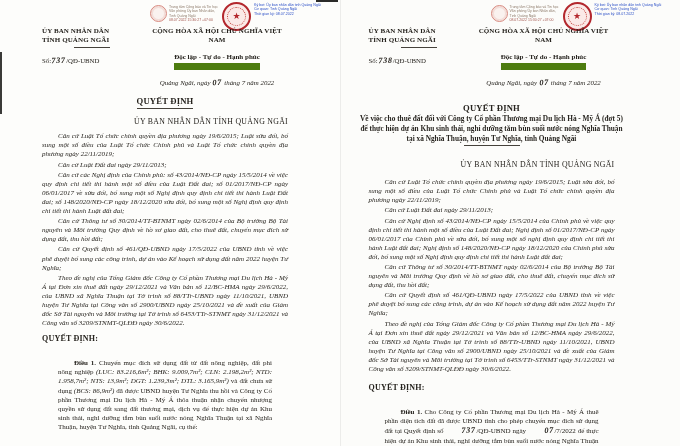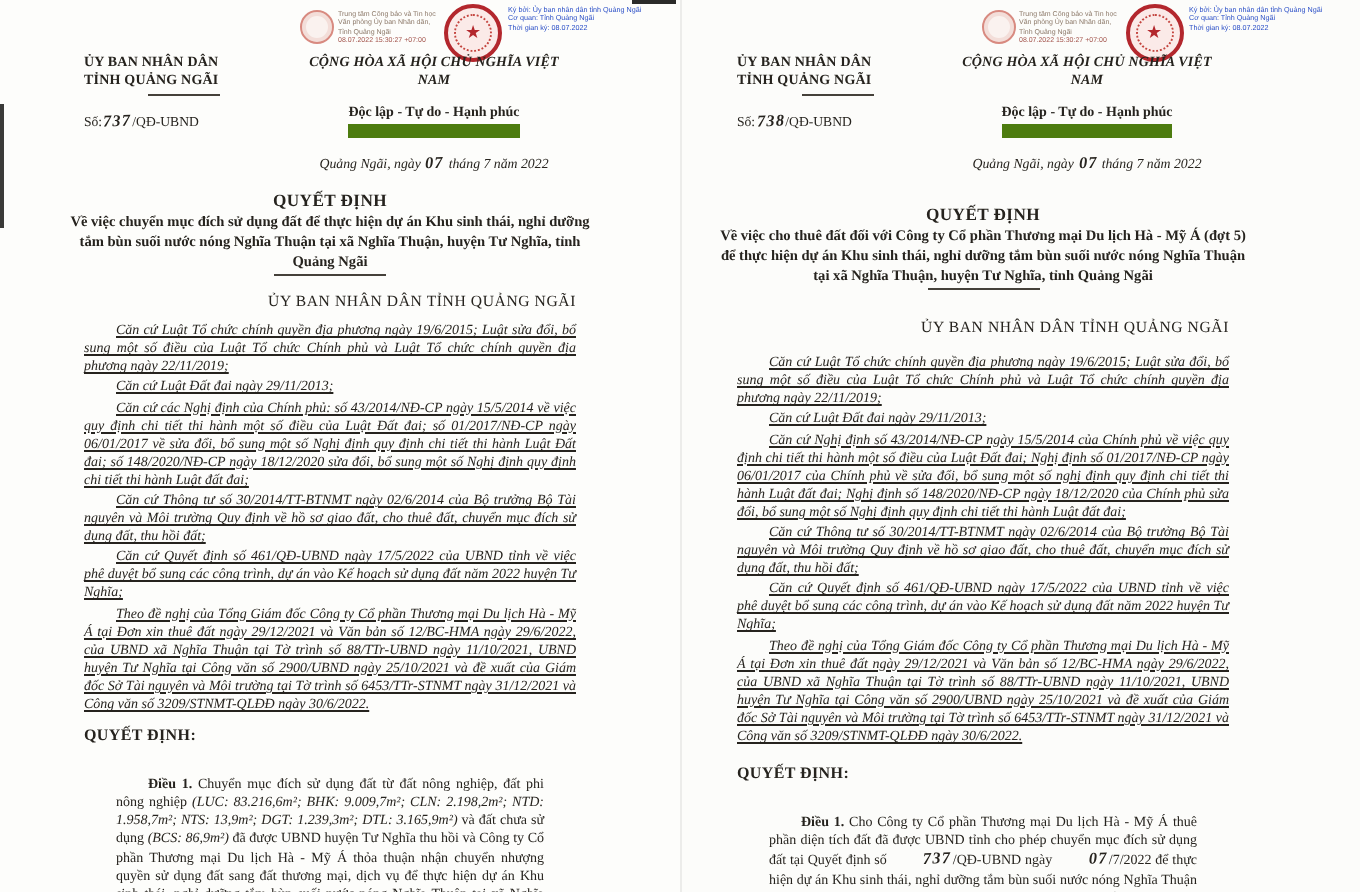--- a/index.html
+++ b/index.html
@@ -59,30 +59,30 @@
   .doc-body{position:absolute;top:27px;width:246px;}
   .page.left  .doc-body{left:42px;}
   .page.right .doc-body{left:28px;}
 
   .hdr{display:flex;align-items:flex-start;}
   .hdr-left{width:100px;text-align:left;flex:0 0 auto;}
   .hdr-right{flex:1;text-align:center;padding-left:4px;}
   .org{font-size:7px;font-weight:bold;line-height:1.3;letter-spacing:.1px;}
   .org-rule{width:36px;border-top:1px solid #45413a;margin:1.5px auto 0;}
   .doc-no{font-size:6.8px;margin-top:8px;white-space:nowrap;}
-  .national{font-size:7px;font-weight:bold;line-height:1.3;letter-spacing:.1px;font-style:italic;}
+  .national{font-size:7px;font-weight:bold;line-height:1.3;letter-spacing:.1px;}
   .motto{display:inline-block;font-size:7px;font-weight:bold;border-bottom:7px solid #4d7c0f;padding-bottom:1px;line-height:1.3;}
   .dateline{font-size:6.9px;font-style:italic;margin-top:8px;white-space:nowrap;}
 
   .title{font-size:8.6px;font-weight:bold;text-align:center;margin-top:9px;letter-spacing:.2px;}
   .subtitle{font-size:7.3px;font-weight:bold;text-align:center;line-height:1.32;margin:1px -9px 0;}
   .sub-rule{width:56px;border-top:1px solid #45413a;margin:2px auto 0;}
   .issuer{font-size:7.8px;font-weight:normal;text-align:right;margin-top:8px;letter-spacing:.3px;}
 
-  .recitals{margin-top:6px;text-decoration:underline;}
+  .recitals{margin-top:6px;}
   .recital{
     font-size:7px;font-style:italic;text-align:justify;
     text-indent:16px;line-height:1.3;margin:0 0 1px 0;
   }
   .decide{font-size:8px;font-weight:bold;text-align:left;margin:6px 0 4px;letter-spacing:.2px;}
   .article{font-size:7px;text-align:justify;text-indent:16px;line-height:1.3;margin:16px;}
   .article b{font-weight:bold;}
   .article .it{font-style:italic;}
   .total{font-size:7px;text-indent:16px;text-align:justify;line-height:1.3;margin-top:5px;}
   .total .it{font-style:italic;}
@@ -139,21 +139,20 @@
           <div class="doc-no"><span>Số:</span><span class="hand">737</span><span>/QĐ-UBND</span></div>
         </div>
         <div class="hdr-right">
           <div class="national">CỘNG HÒA XÃ HỘI CHỦ NGHĨA VIỆT NAM</div>
           <div><span class="motto">Độc lập - Tự do - Hạnh phúc</span></div>
           <div class="dateline"><span>Quảng Ngãi, ngày</span> <span class="hand">07</span> <span>tháng 7 năm 2022</span></div>
         </div>
       </div>
 
       <div class="title">QUYẾT ĐỊNH</div>
-      <div class="subtitle">Về việc chuyển mục đích sử dụng đất để thực hiện dự án Khu sinh thái, nghỉ dưỡng tắm bùn suối nước nóng Nghĩa Thuận tại xã Nghĩa Thuận, huyện Tư Nghĩa, tỉnh Quảng Ngãi</div>
       <div class="sub-rule"></div>
       <div class="issuer">ỦY BAN NHÂN DÂN TỈNH QUẢNG NGÃI</div>
 
       <div class="recitals">
         <p class="recital">Căn cứ Luật Tổ chức chính quyền địa phương ngày 19/6/2015; Luật sửa đổi, bổ sung một số điều của Luật Tổ chức Chính phủ và Luật Tổ chức chính quyền địa phương ngày 22/11/2019;</p>
         <p class="recital">Căn cứ Luật Đất đai ngày 29/11/2013;</p>
         <p class="recital">Căn cứ các Nghị định của Chính phủ: số 43/2014/NĐ-CP ngày 15/5/2014 về việc quy định chi tiết thi hành một số điều của Luật Đất đai; số 01/2017/NĐ-CP ngày 06/01/2017 về sửa đổi, bổ sung một số Nghị định quy định chi tiết thi hành Luật Đất đai; số 148/2020/NĐ-CP ngày 18/12/2020 sửa đổi, bổ sung một số Nghị định quy định chi tiết thi hành Luật đất đai;</p>
         <p class="recital">Căn cứ Thông tư số 30/2014/TT-BTNMT ngày 02/6/2014 của Bộ trưởng Bộ Tài nguyên và Môi trường Quy định về hồ sơ giao đất, cho thuê đất, chuyển mục đích sử dụng đất, thu hồi đất;</p>
         <p class="recital">Căn cứ Quyết định số 461/QĐ-UBND ngày 17/5/2022 của UBND tỉnh về việc phê duyệt bổ sung các công trình, dự án vào Kế hoạch sử dụng đất năm 2022 huyện Tư Nghĩa;</p>
         <p class="recital">Theo đề nghị của Tổng Giám đốc Công ty Cổ phần Thương mại Du lịch Hà - Mỹ Á tại Đơn xin thuê đất ngày 29/12/2021 và Văn bản số 12/BC-HMA ngày 29/6/2022, của UBND xã Nghĩa Thuận tại Tờ trình số 88/TTr-UBND ngày 11/10/2021, UBND huyện Tư Nghĩa tại Công văn số 2900/UBND ngày 25/10/2021 và đề xuất của Giám đốc Sở Tài nguyên và Môi trường tại Tờ trình số 6453/TTr-STNMT ngày 31/12/2021 và Công văn số 3209/STNMT-QLĐĐ ngày 30/6/2022.</p>

